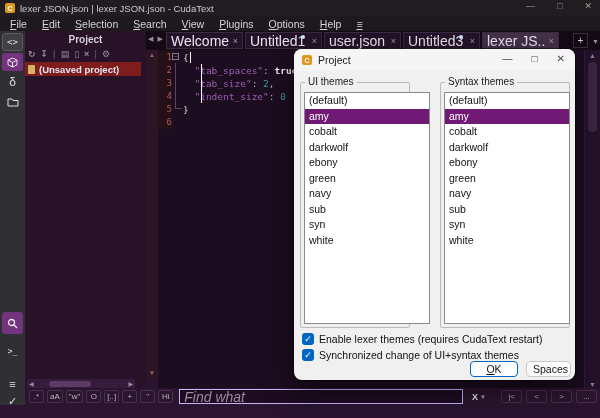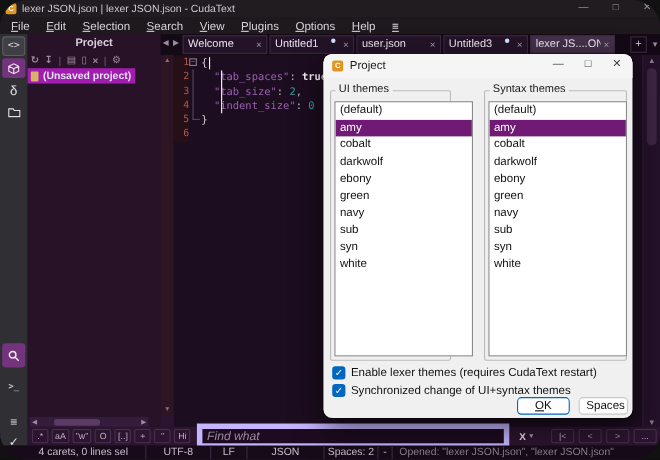--- a/index.html
+++ b/index.html
@@ -1,17 +1,17 @@
 <!DOCTYPE html>
 <html><head>
 <meta charset="utf-8">
 <style>
   html,body{margin:0;padding:0;background:#111;}
   #app{position:relative;width:600px;height:418px;background:#2a1430;overflow:hidden;
-       font-family:"Liberation Sans","DejaVu Sans",sans-serif;border-radius:25px;-webkit-font-smoothing:antialiased;}
+       font-family:"Liberation Sans","DejaVu Sans",sans-serif;-webkit-font-smoothing:antialiased;}
   
   #titlebar{position:absolute;left:0;top:0;width:600px;height:16px;background:#201c20;
             display:flex;align-items:center;gap:5px;padding-left:5px;box-sizing:border-box;}
   .app-icon{width:10px;height:10px;border-radius:2px;background:#e0971f;color:#fff;font-size:7px;
             font-weight:bold;display:flex;align-items:center;justify-content:center;flex:0 0 auto;}
   #title-text{color:#cfc8cf;font-size:9.5px;white-space:nowrap;}
   #win-btns{position:absolute;right:8px;top:1px;display:flex;gap:22px;color:#9a9a9a;font-size:9px;}
   #win-btns span{cursor:default;}
   #menubar{position:absolute;left:0;top:16px;width:600px;height:15px;background:#1d191d;
            display:flex;align-items:center;gap:3px;padding-left:4px;box-sizing:border-box;}
@@ -22,38 +22,38 @@
   .act-icon{position:absolute;left:2px;width:21px;height:18px;display:flex;align-items:center;
             justify-content:center;color:#e4dee6;font-size:10px;border-radius:3px;}
   .act-box{background:#3f3f45;border:1px solid #5c5c64;box-sizing:border-box;}
   .act-purple{background:#73337d;}
   
   #project{position:absolute;left:25px;top:31px;width:121px;height:357px;background:#271228;font-weight:bold;}
   #project-title{position:absolute;left:0;top:3px;width:121px;text-align:center;color:#d8cfdb;font-size:10px;}
   #project-toolbar{position:absolute;left:3px;top:18px;display:flex;align-items:center;gap:5px;
                    color:#9d8ca0;font-size:9px;}
   #project-toolbar .pt-sep{color:#5a4260;}
-  #project-item{position:absolute;left:0px;top:31px;width:98px;height:14px;background:#a21caf;
+  #project-item{position:absolute;left:0px;top:31px;width:116px;height:14px;background:#7f1d1d;
                 display:flex;align-items:center;gap:4px;padding-left:3px;box-sizing:border-box;}
   #project-item .file-ico{width:7px;height:9px;background:#d8b266;border-radius:1px;flex:0 0 auto;}
   #project-item span{color:#e2e4f2;font-size:9.5px;white-space:nowrap;}
   
   #proj-vscroll{position:absolute;left:146px;top:50px;width:12px;height:328px;background:#2e1524;}
   #proj-vscroll .arr{position:absolute;left:0;width:12px;text-align:center;color:#9a6a6a;font-size:6px;}
   #proj-hscroll{position:absolute;left:27px;top:379px;width:108px;height:10px;background:#351b3c;}
   #proj-hscroll .arr{position:absolute;top:1px;color:#9d8ca0;font-size:6px;}
   #proj-hscroll .thumb{position:absolute;left:22px;top:2px;width:42px;height:6px;background:#5b3a63;border-radius:3px;}
   
   #tabbar{position:absolute;left:146px;top:31px;width:454px;height:19px;background:#140a16;}
   #tab-arrows{position:absolute;left:2px;top:4px;color:#9a8a9e;font-size:7px;letter-spacing:4px;}
   #tabbar-tabs{position:absolute;left:20px;top:1px;display:flex;gap:2px;height:17px;}
   .tab{width:77px;height:17px;background:#241328;border:1px solid #3c2942;box-sizing:border-box;
        display:flex;align-items:center;padding:0 4px;cursor:default;position:relative;}
   .tab.active{background:#44304a;}
-  .tab-label{color:#ece4ee;font-size:10px;white-space:nowrap;overflow:hidden;flex:1;}
+  .tab-label{color:#ece4ee;font-size:14px;white-space:nowrap;overflow:hidden;flex:1;}
   .tab-dot{position:absolute;width:4px;height:4px;border-radius:50%;background:#cfe6ff;top:2px;right:16px;}
   .tab-close{color:#a898ac;font-size:9px;margin-left:3px;}
   #tab-plus{position:absolute;right:12px;top:2px;width:15px;height:15px;border:1px solid #3c2942;
             color:#d8d0da;font-size:10px;display:flex;align-items:center;justify-content:center;box-sizing:border-box;}
   #tab-menu-arrow{position:absolute;right:1px;top:7px;color:#9a8a9e;font-size:7px;}
   
   #editor{position:absolute;left:158px;top:50px;width:426px;height:338px;background:#1c0d20;}
   #gutter{position:absolute;left:0;top:1px;width:14px;background:#241016;}
   #gutter .ln{height:13px;line-height:13px;text-align:right;color:#b25858;
               font-family:"DejaVu Sans Mono",monospace;font-size:9px;}
@@ -69,22 +69,22 @@
   .caret{position:absolute;width:1px;background:#ffffff;}
   
   #ed-vscroll{position:absolute;left:584px;top:50px;width:16px;height:340px;background:#24112a;border-left:1px solid #331b3a;box-sizing:border-box;}
   #ed-vscroll .arr{position:absolute;left:0;width:15px;text-align:center;color:#8a7a8e;font-size:7px;}
   #ed-vscroll .thumb{position:absolute;left:3px;top:12px;width:9px;height:70px;background:#3c2642;border-radius:4px;}
   
   #findbar{position:absolute;left:25px;top:388px;width:575px;height:17px;background:#2c152f;
            display:flex;align-items:center;gap:3px;padding-left:4px;box-sizing:border-box;}
   .fopt{background:#2c152f;border:1px solid #4a3050;border-radius:2px;color:#bfb0c2;font-size:8px;
         height:13px;min-width:15px;padding:0 2px;font-family:inherit;}
-  #find-input{flex:1;height:13px;background:#1e0b21;border:5px solid #c4b5fd;color:#b8a8bc;
-              font-size:11px;font-style:italic;padding:0 4px;margin-left:3px;outline:none;}
+  #find-input{flex:1;height:13px;background:#1e0b21;border:1px solid #c4b5fd;color:#b8a8bc;
+              font-size:14px;font-style:italic;padding:0 4px;margin-left:3px;outline:none;}
   #find-input::placeholder{color:#9b8a9e;}
   #find-clear{color:#ece4ee;font-size:9px;font-weight:bold;background:none;border:none;
               display:flex;align-items:center;gap:2px;font-family:inherit;}
   #find-clear .dd{font-size:6px;color:#b0a0b4;}
   #fnav{display:flex;gap:4px;margin:0 3px 0 6px;}
   .fnav{background:#2c152f;border:1px solid #4a3050;border-radius:2px;color:#c0b0c4;font-size:8px;
         height:13px;min-width:21px;font-family:inherit;}
   
   #statusbar{position:absolute;left:0;top:405px;width:600px;height:13px;background:#170b19;
              display:flex;align-items:center;font-size:9.5px;color:#c8bcc8;}
@@ -281,31 +281,20 @@
       <span class="dd">▼</span>
     </button>
     <span id="fnav">
         <button class="fnav">|&lt;</button>
         <button class="fnav">&lt;</button>
         <button class="fnav">&gt;</button>
         <button class="fnav">...</button>
       </span>
   </div>
 
-  <div id="statusbar">
-    <div id="sb-cells">
-        <div class="sb-cell" style="width: 108px;">4 carets, 0 lines sel</div>
-        <div class="sb-cell" style="width: 59px;">UTF-8</div>
-        <div class="sb-cell" style="width: 33px;">LF</div>
-        <div class="sb-cell" style="width: 70px;">JSON</div>
-        <div class="sb-cell" style="width: 49px;">Spaces: 2</div>
-        <div class="sb-cell" style="width: 13px;">-</div>
-      </div>
-    <div id="sb-message">Opened: "lexer JSON.json", "lexer JSON.json"</div>
-  </div>
 
   <div id="dialog">
     <div id="dlg-titlebar">
       <div class="app-icon">C</div>
       <div id="dlg-title">Project</div>
       <div id="dlg-btns">
         <span>—</span>
         <span>□</span>
         <span>✕</span>
       </div>

